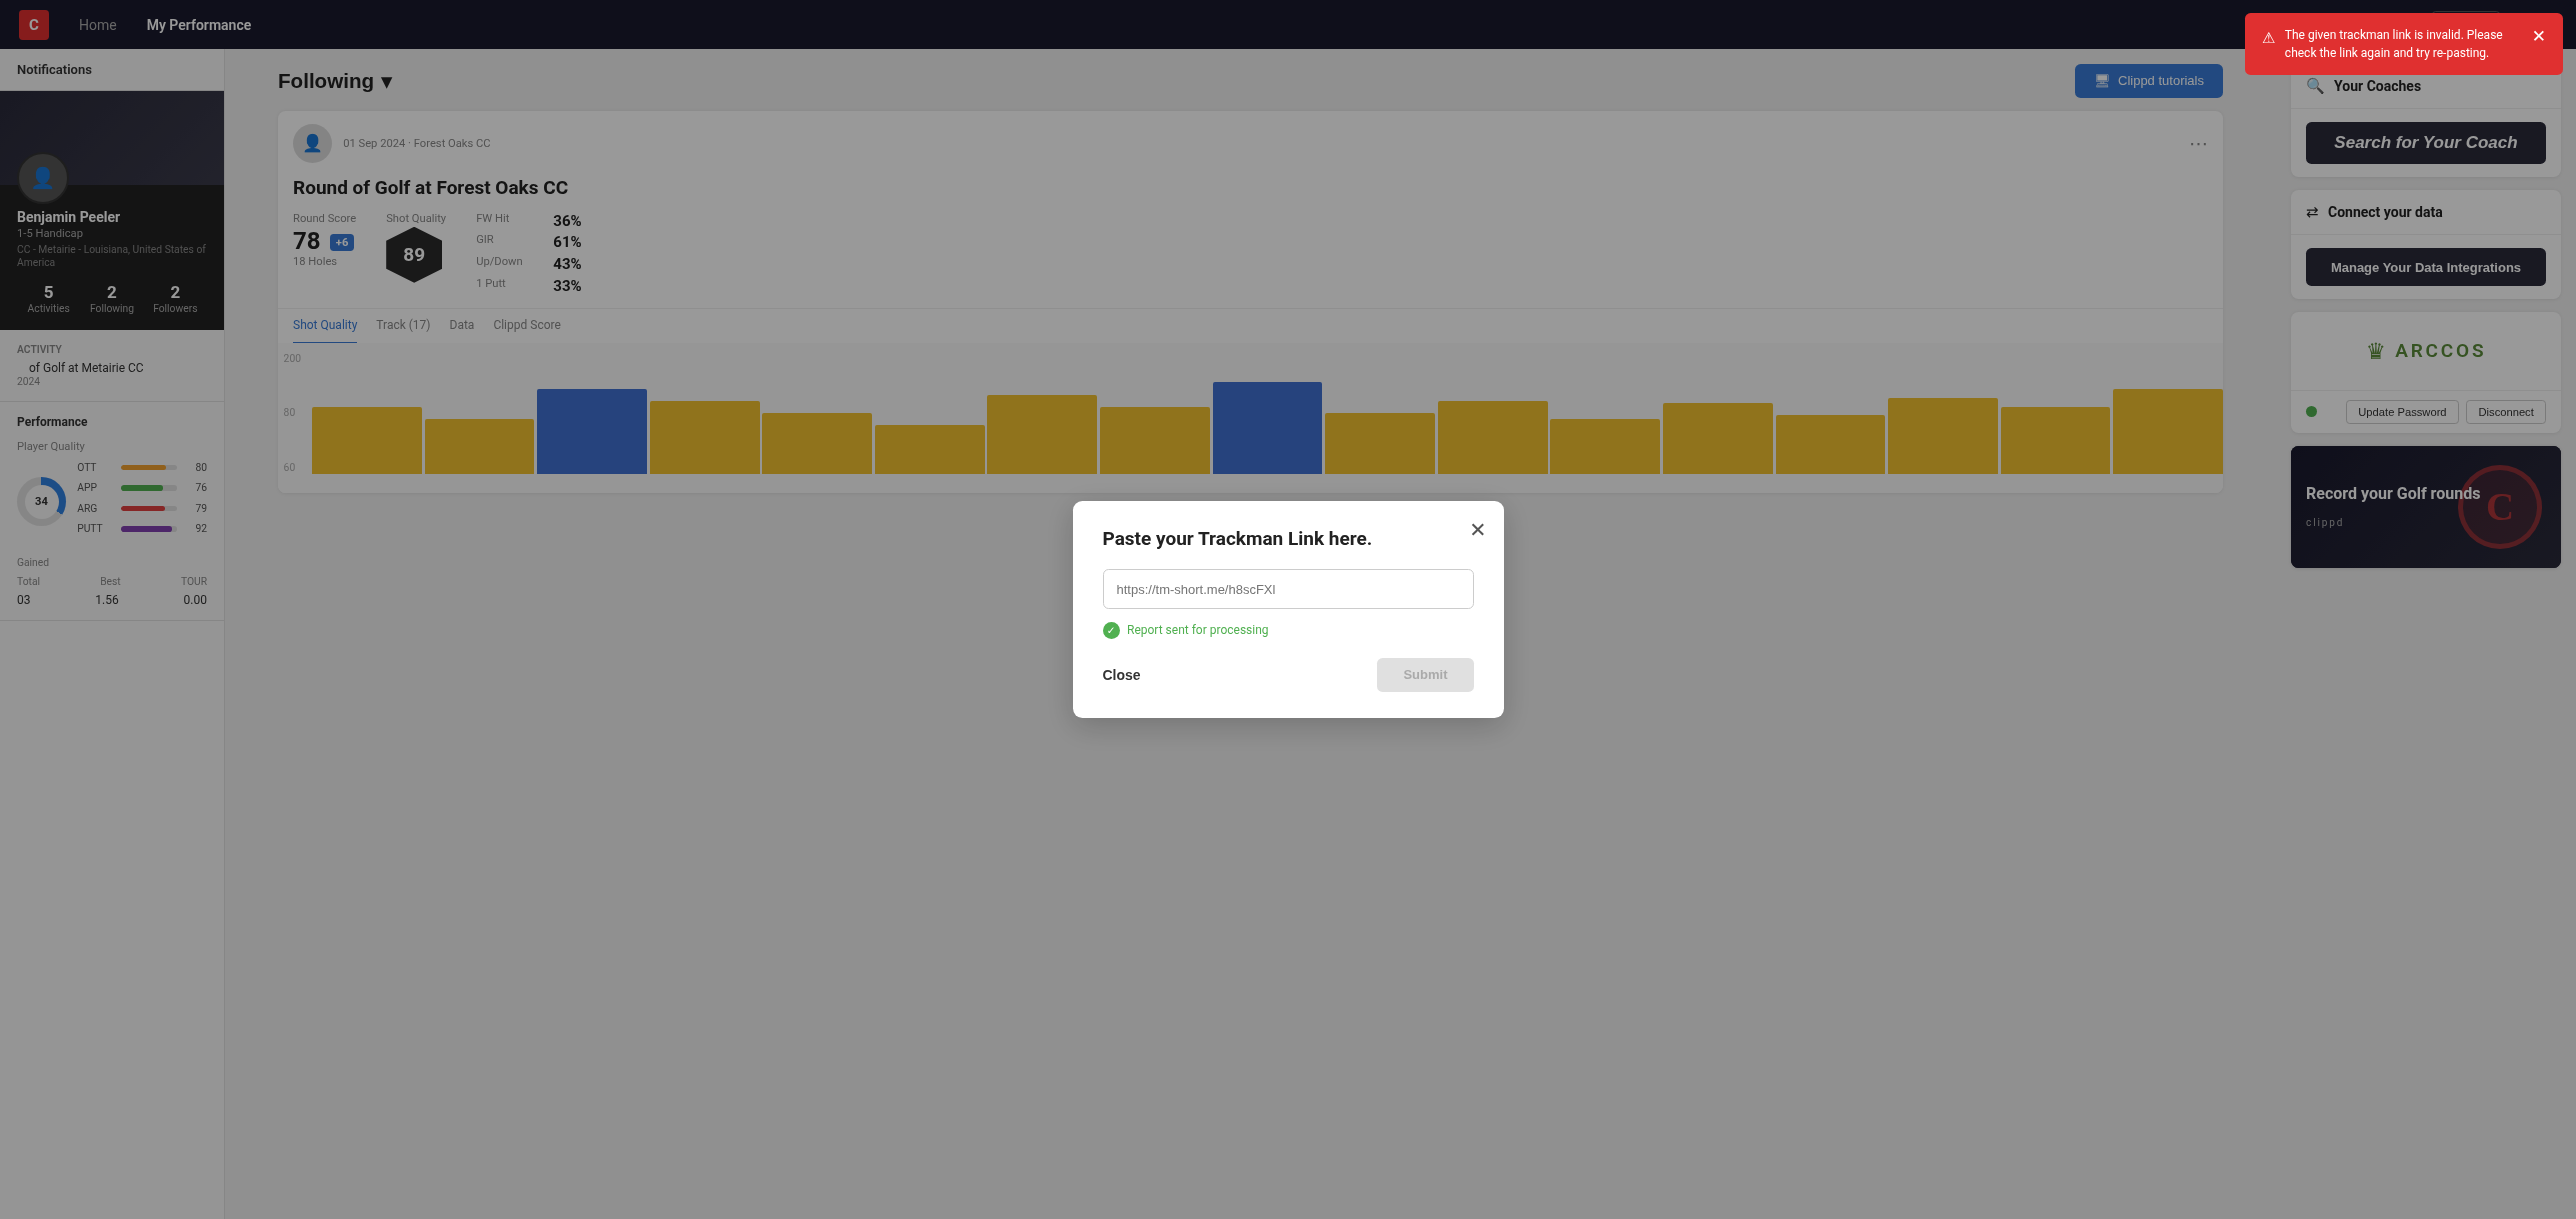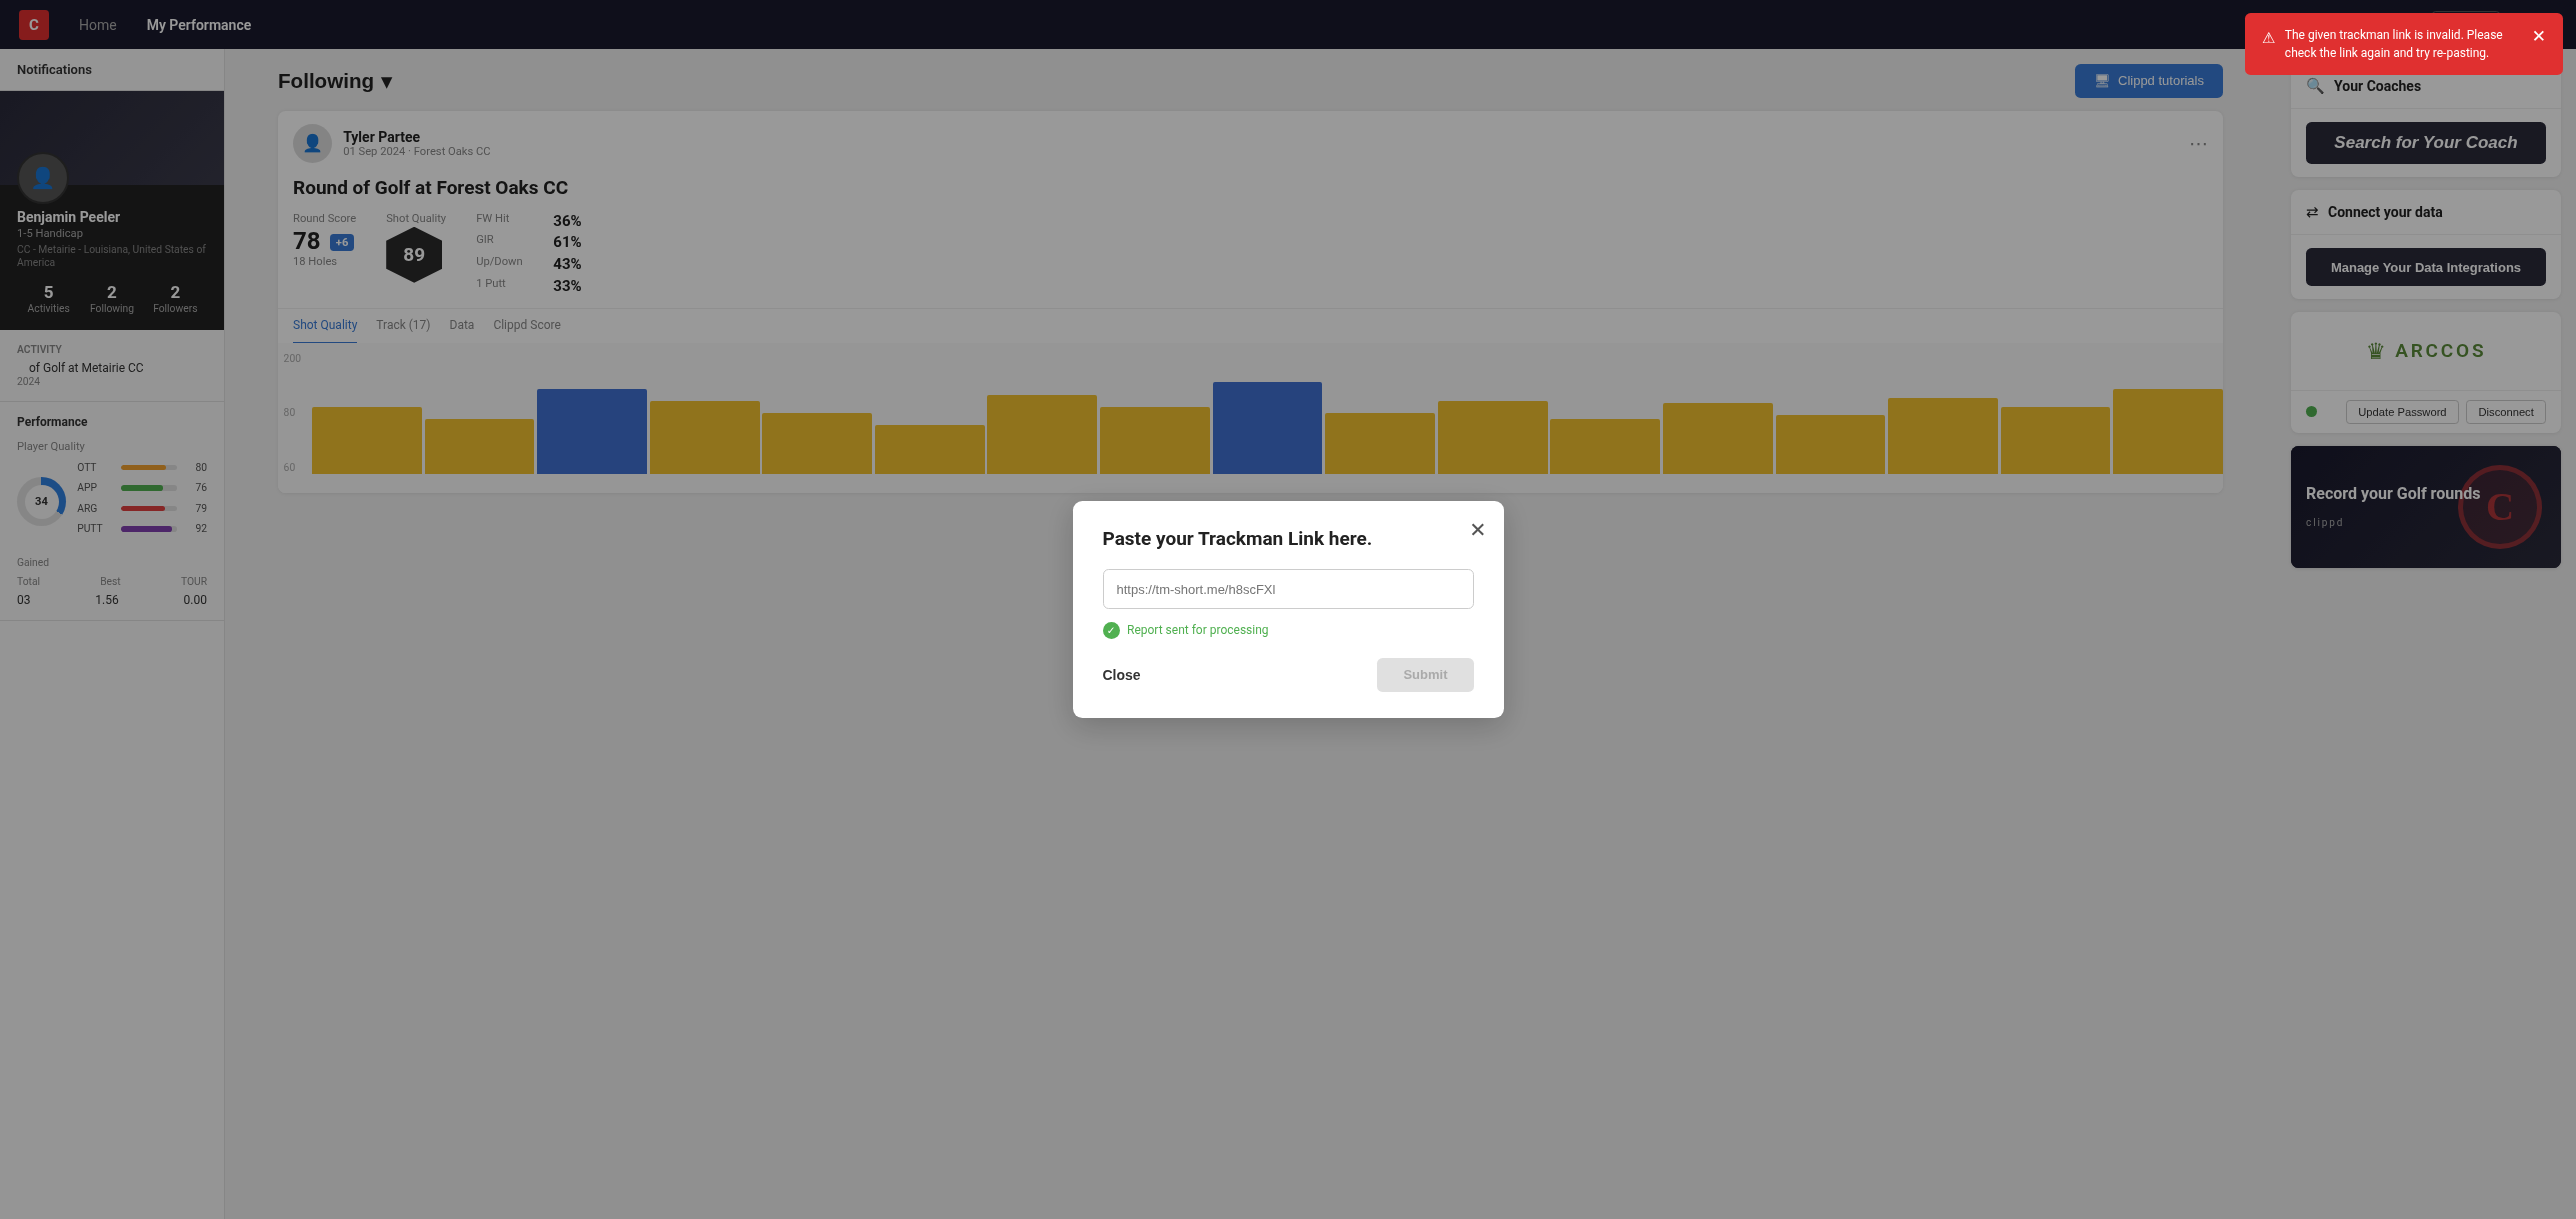--- a/index.html
+++ b/index.html
@@ -879,21 +879,20 @@
         <span>Clippd tutorials</span>
       </button>
     </div>
 
     <div class="feed-card">
       <div class="feed-card-header">
         <div class="feed-avatar">
           <span>👤</span>
         </div>
         <div class="feed-user-info">
-          <div class="feed-user-name">Tyler Partee</div>
           <div class="feed-user-meta">01 Sep 2024 · Forest Oaks CC</div>
         </div>
         <button class="feed-more-btn">⋯</button>
       </div>
 
       <div class="feed-round-title">Round of Golf at Forest Oaks CC</div>
 
       <div class="feed-stats-row">
         <div class="feed-stat-block">
           <div class="feed-stat-label">Round Score</div>

